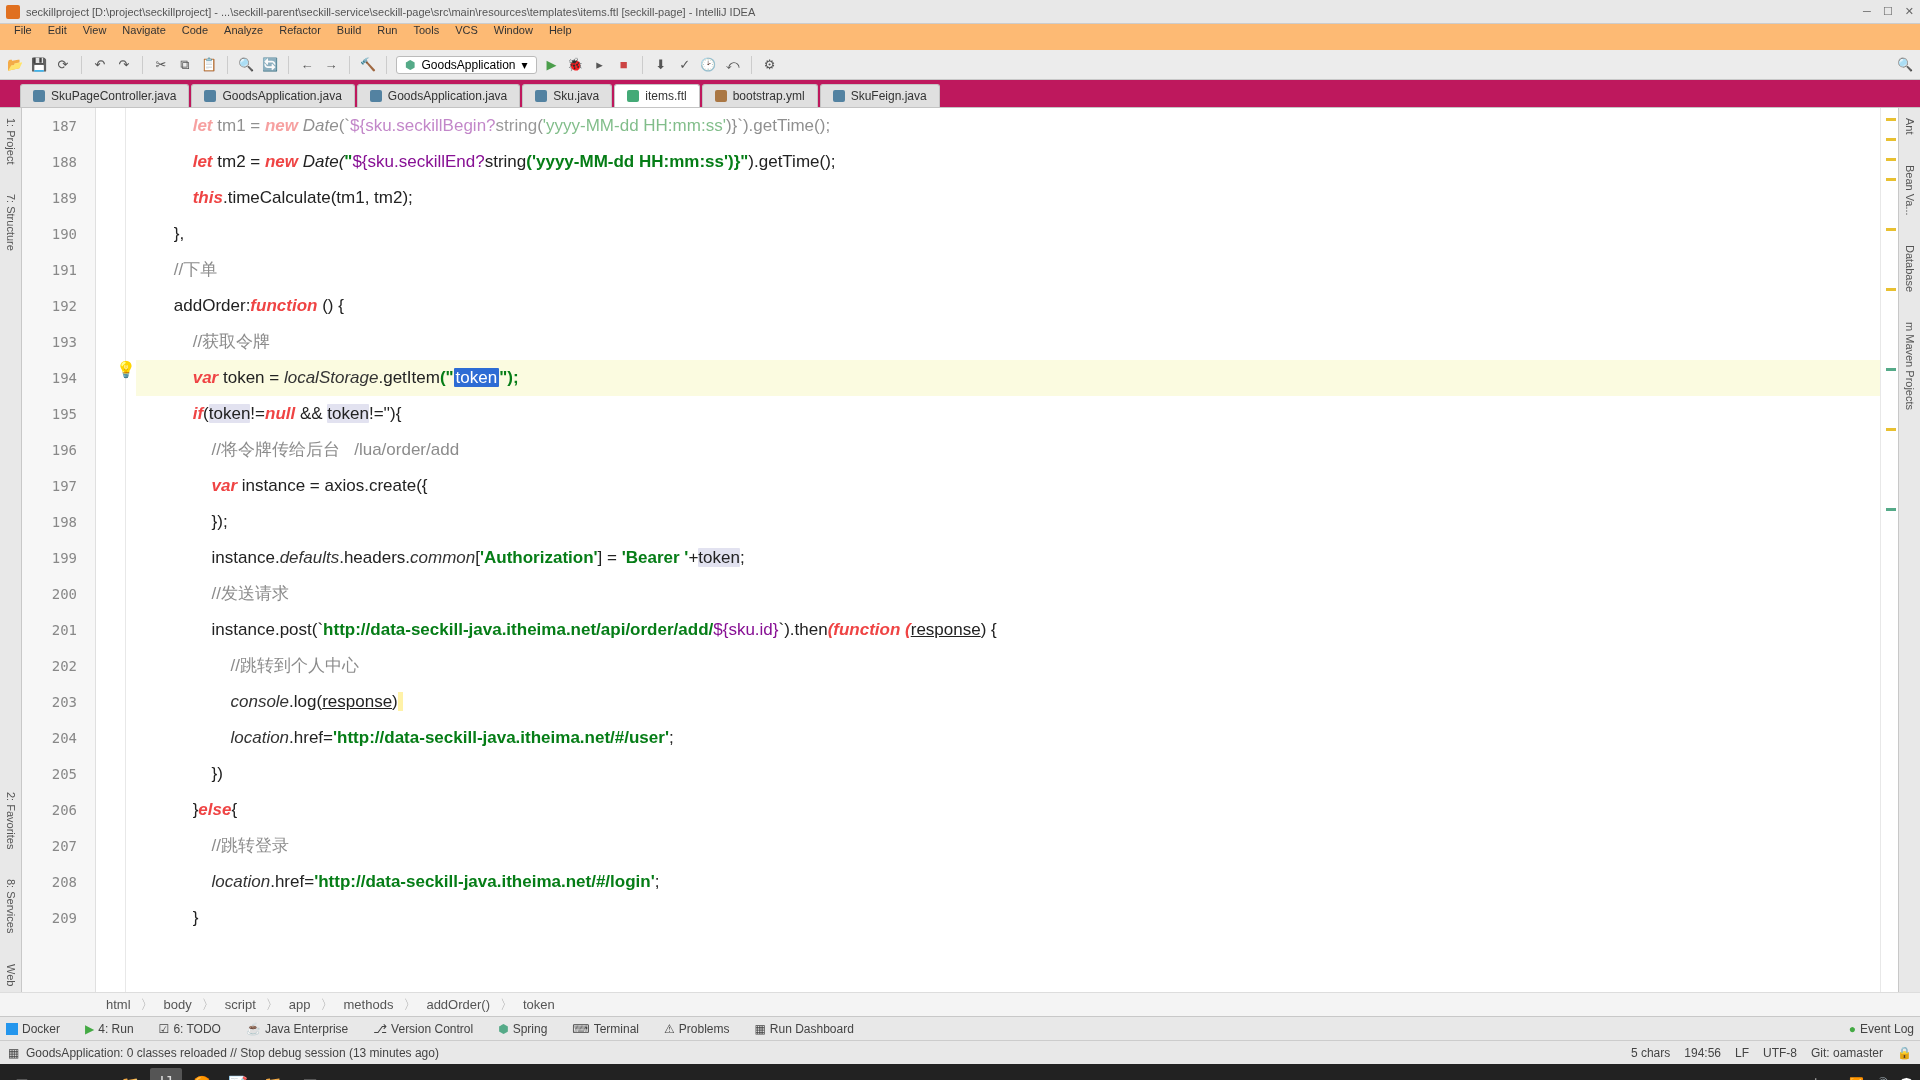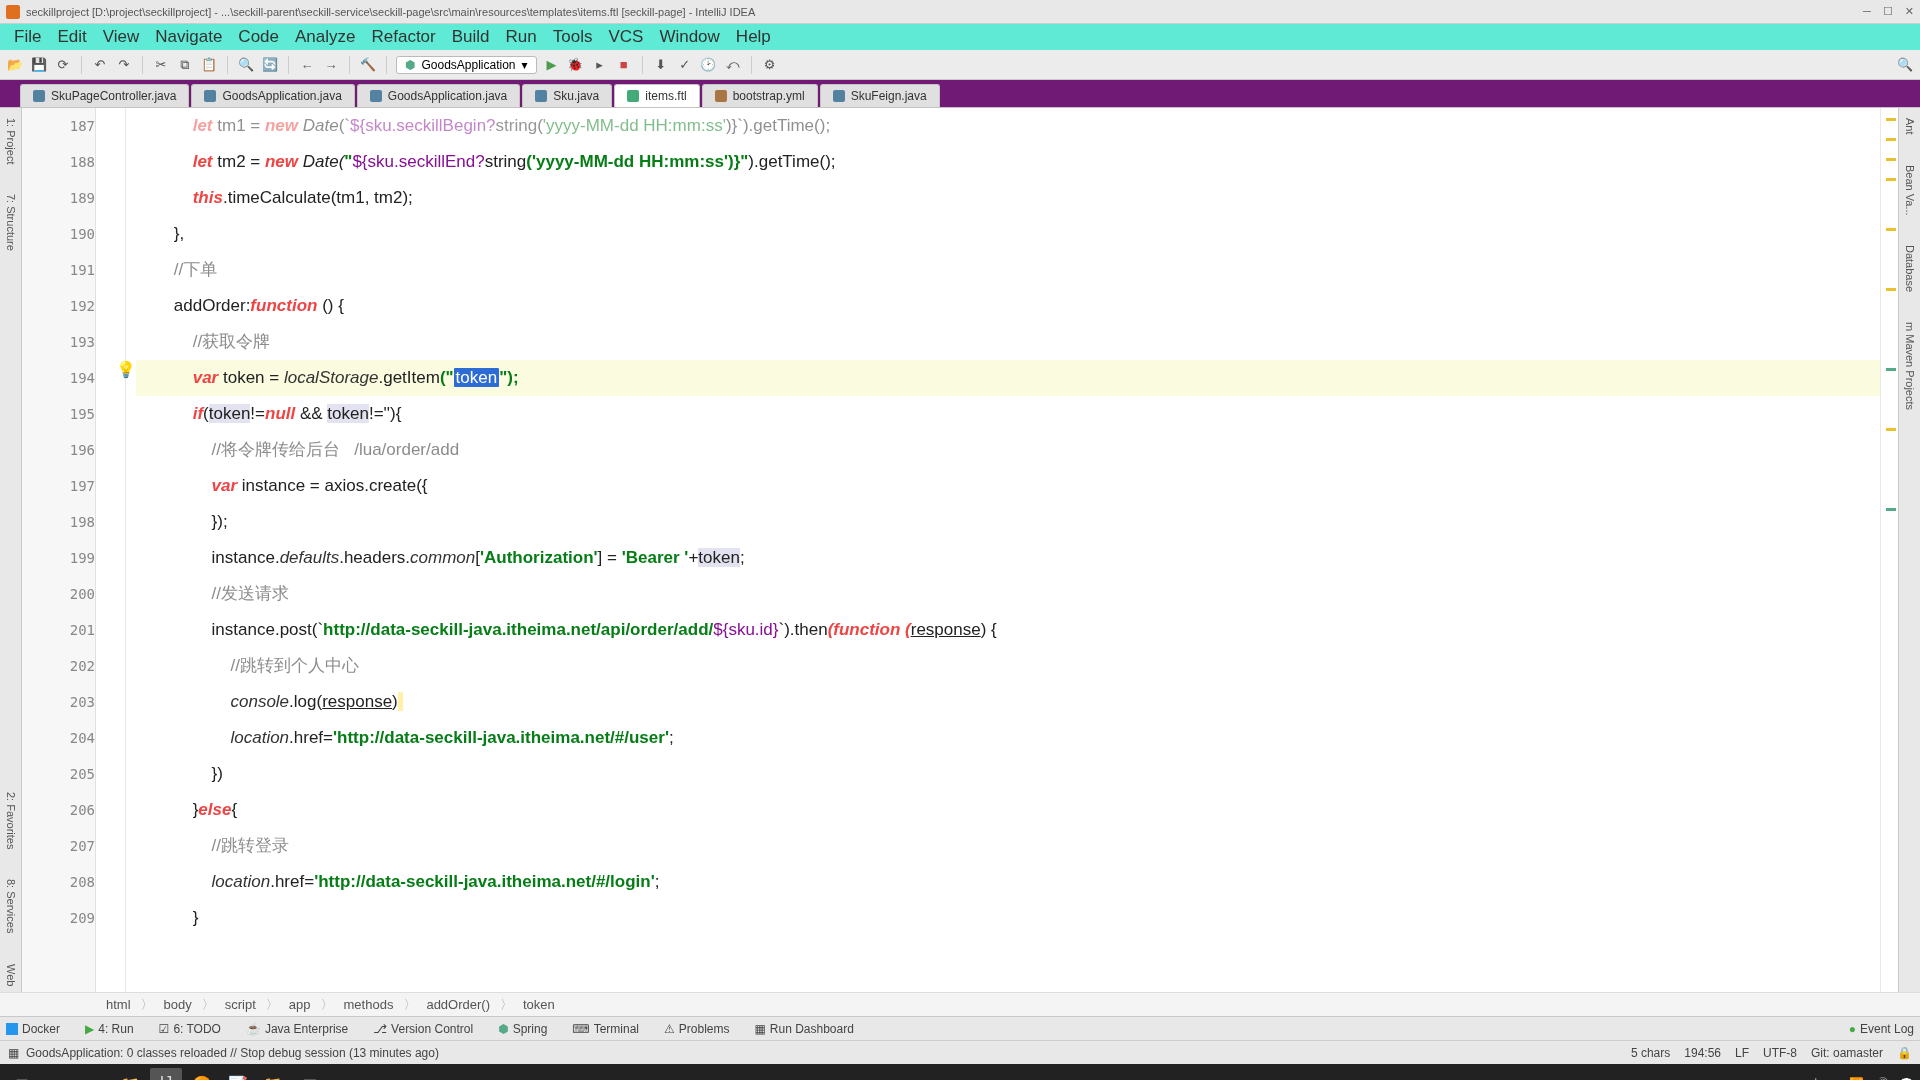--- a/index.html
+++ b/index.html
@@ -1,42 +1,42 @@
 <!DOCTYPE html>
 <html><head>
 <meta charset="utf-8">
 <style>
 * { margin: 0; padding: 0; box-sizing: border-box; font-family: 'Segoe UI', Tahoma, sans-serif; }
 body { width: 1920px; height: 1080px; background: #f0f0f0; overflow: hidden; font-size: 12px; }
 .titlebar { height: 24px; background: #e8e8e8; display: flex; align-items: center; padding: 0 6px; font-size: 11px; color: #555; border-bottom: 1px solid #ccc; }
 .titlebar-icon { width: 14px; height: 14px; background: #e07020; margin-right: 6px; border-radius: 2px; }
 .titlebar-controls { margin-left: auto; display: flex; gap: 12px; color: #666; }
 .titlebar-controls span { cursor: pointer; }
-.menubar { height: 26px; background: #5eead4; display: flex; align-items: center; padding: 0 6px; font-size: 17px; color: #333; }
+.menubar { height: 26px; background: #fdba74; display: flex; align-items: flex-start; padding: 0 6px; font-size: 11px; color: #333; }
 .menubar span { padding: 0 8px; cursor: pointer; }
 .toolbar { height: 30px; background: #ececec; display: flex; align-items: center; padding: 0 6px; gap: 6px; border-bottom: 1px solid #c8c8c8; }
 .tool-icon { width: 18px; height: 18px; display: flex; align-items: center; justify-content: center; color: #555; cursor: pointer; font-size: 13px; }
 .tool-sep { width: 1px; height: 18px; background: #ccc; margin: 0 3px; }
 .run-config { background: #fff; border: 1px solid #bbb; padding: 1px 8px; border-radius: 3px; font-size: 12px; display: flex; align-items: center; gap: 6px; }
 .run-play { color: #4b9e4b; }
 .run-debug { color: #4b9e4b; }
 .run-stop { color: #c44; }
-.tabs-row { height: 28px; background: #701a75; display: flex; align-items: end; padding-left: 20px; border-bottom: 1px solid #c4c4c4; }
+.tabs-row { height: 28px; background: #be185d; display: flex; align-items: end; padding-left: 20px; border-bottom: 1px solid #c4c4c4; }
 .tab { padding: 4px 12px; background: #e0e0e0; border: 1px solid #c4c4c4; border-bottom: none; margin-right: 2px; display: flex; align-items: center; gap: 6px; font-size: 12px; color: #333; cursor: pointer; border-radius: 3px 3px 0 0; }
 .tab.active { background: #fff; }
 .tab-icon { width: 12px; height: 12px; border-radius: 2px; }
 .tab-icon.java { background: #5382a1; }
 .tab-icon.ftl { background: #4a7; }
 .tab-icon.yml { background: #a74; }
 .main-row { display: flex; height: calc(100% - 24px - 26px - 30px - 28px - 24px - 24px - 40px); }
 .left-tools { width: 22px; background: #e8e8e8; border-right: 1px solid #c8c8c8; display: flex; flex-direction: column; align-items: center; padding-top: 4px; gap: 18px; }
 .right-tools { width: 22px; background: #e8e8e8; border-left: 1px solid #c8c8c8; display: flex; flex-direction: column; align-items: center; padding-top: 4px; gap: 18px; }
 .side-label { writing-mode: vertical-rl; font-size: 11px; color: #555; cursor: pointer; padding: 6px 0; }
 .editor-wrap { flex: 1; display: flex; background: #fff; position: relative; }
-.gutter { width: 74px; background: #f7f7f7; border-right: 1px solid #e0e0e0; text-align: right; }
+.gutter { width: 74px; background: #f7f7f7; border-right: 1px solid #e0e0e0; text-align: right; padding-right: 18px; }
 .gutter-line { height: 36px; line-height: 36px; color: #888; font-size: 14px; font-family: 'Consolas', monospace; position: relative; }
 .gutter-bulb { position: absolute; left: 64px; color: #e0a030; font-size: 16px; z-index: 9; }
 .fold-col { width: 30px; background: #fff; border-right: 1px solid #e8e8e8; }
 .code-area { flex: 1; font-family: 'Consolas','Courier New',monospace; font-size: 17px; line-height: 36px; padding-left: 10px; position: relative; }
 .code-line { height: 36px; white-space: pre; color: #222; }
 .code-line.hl { background: #fbfbe0; }
 .kw { color: #ef4444; font-weight: bold; font-style: italic; }
 .cls { font-style: italic; }
 .str { color: #067d17; font-weight: bold; }
 .str2 { color: #067d17; }

